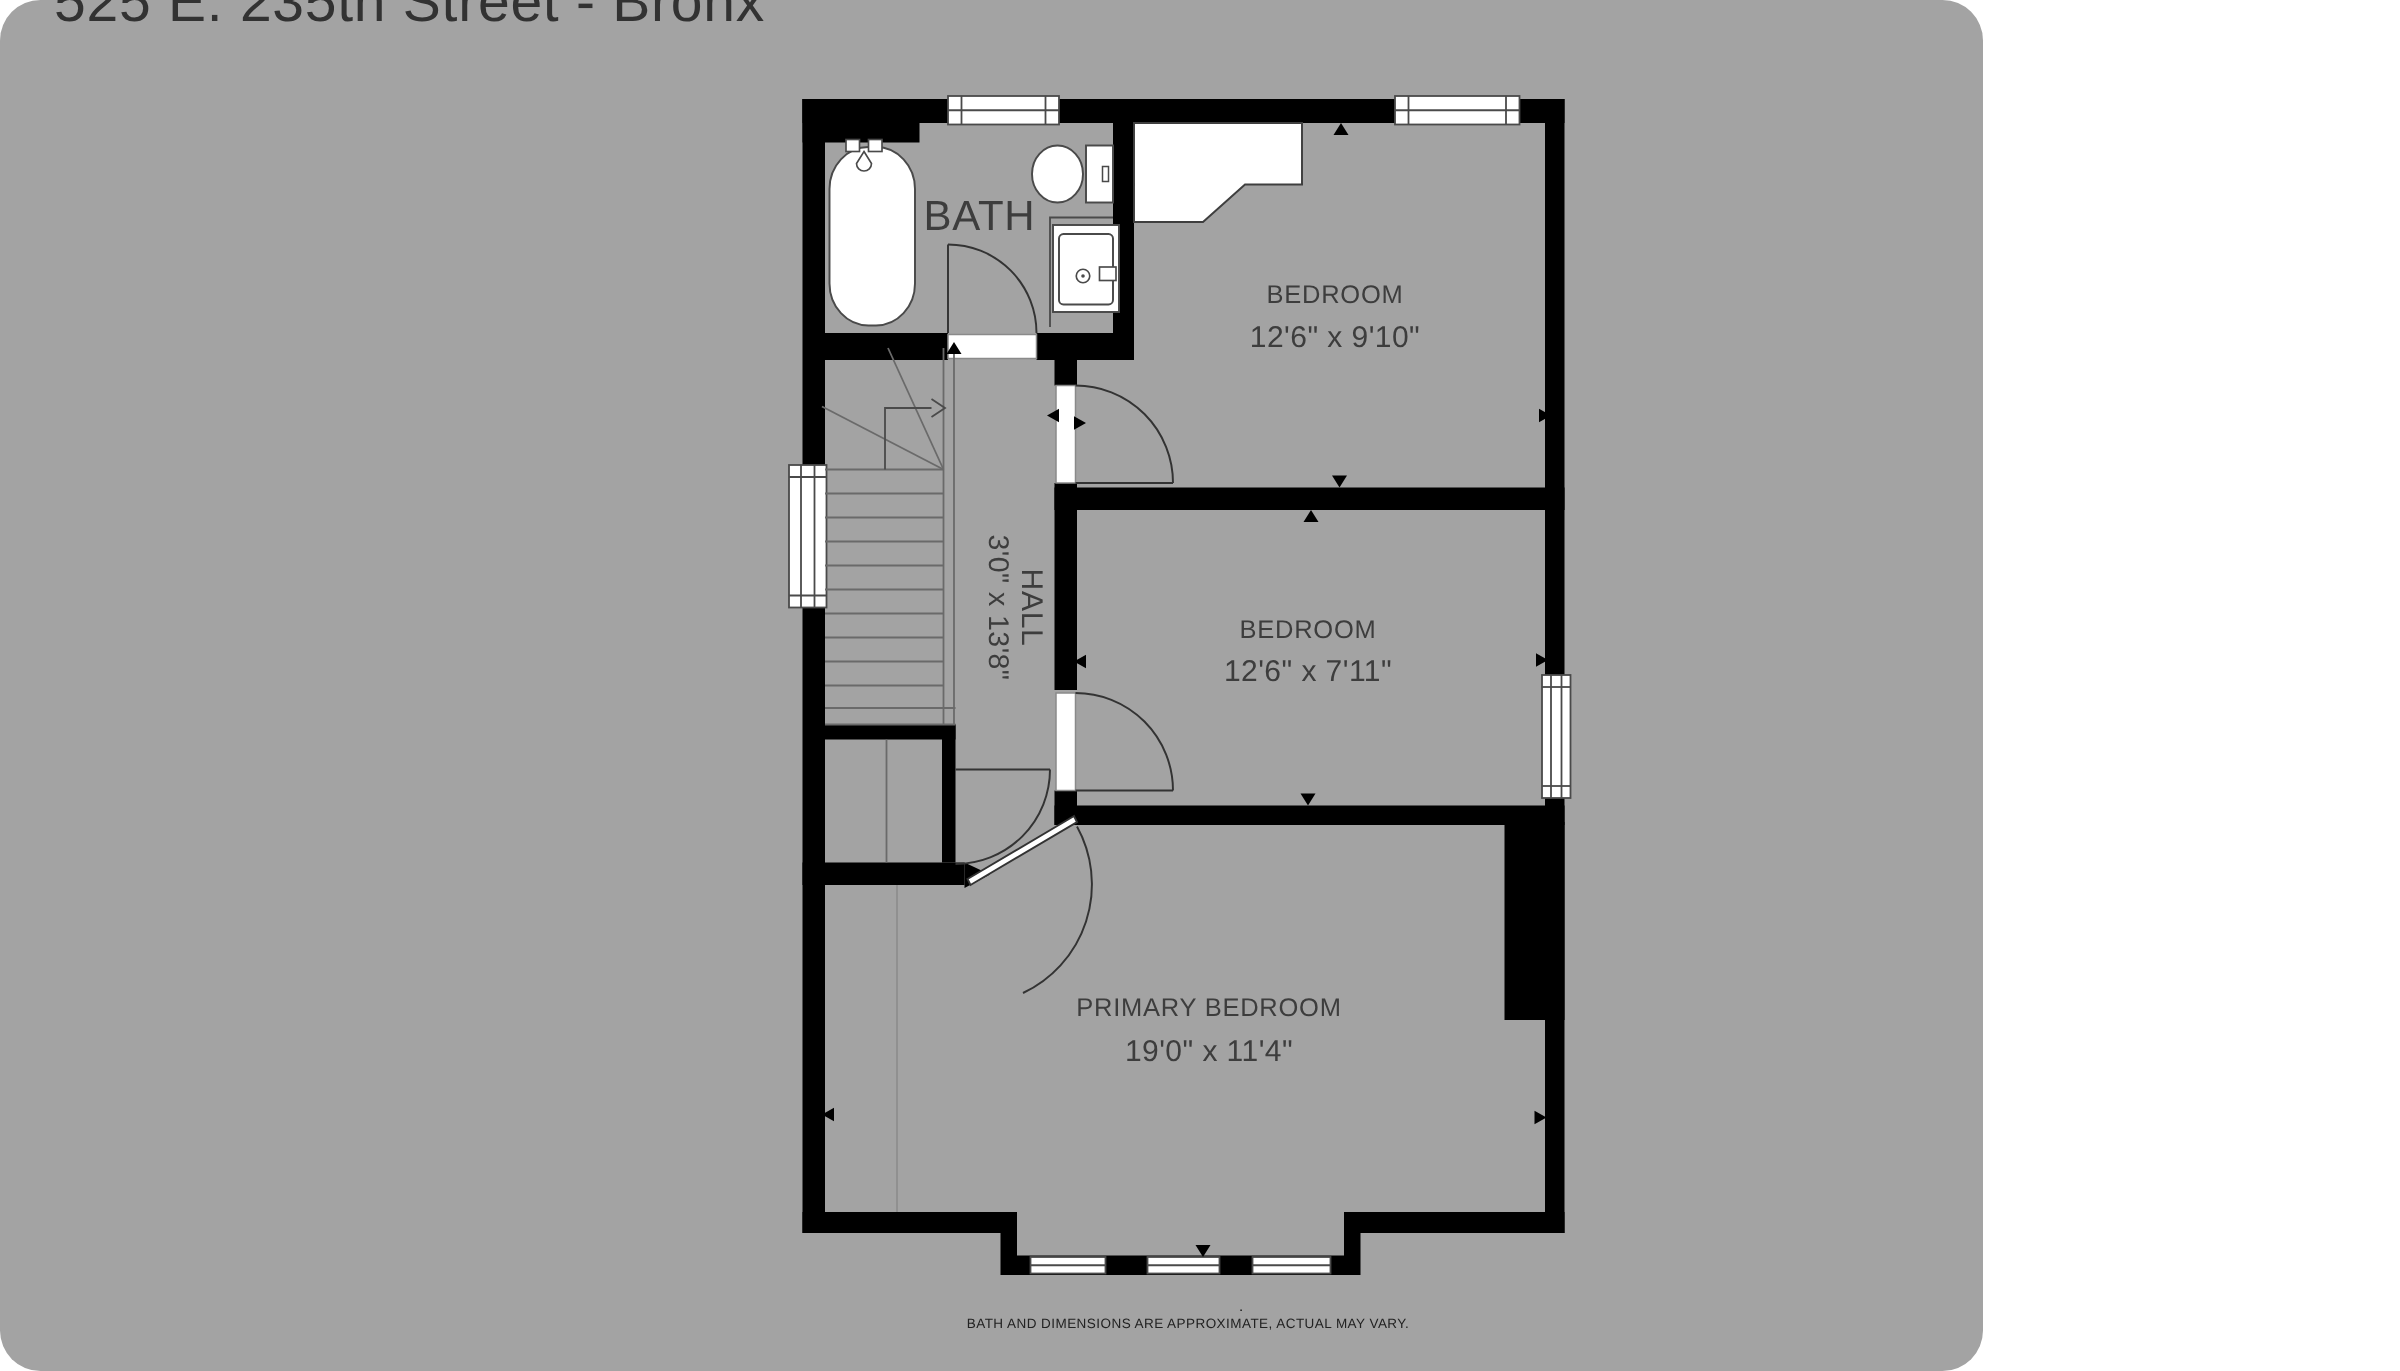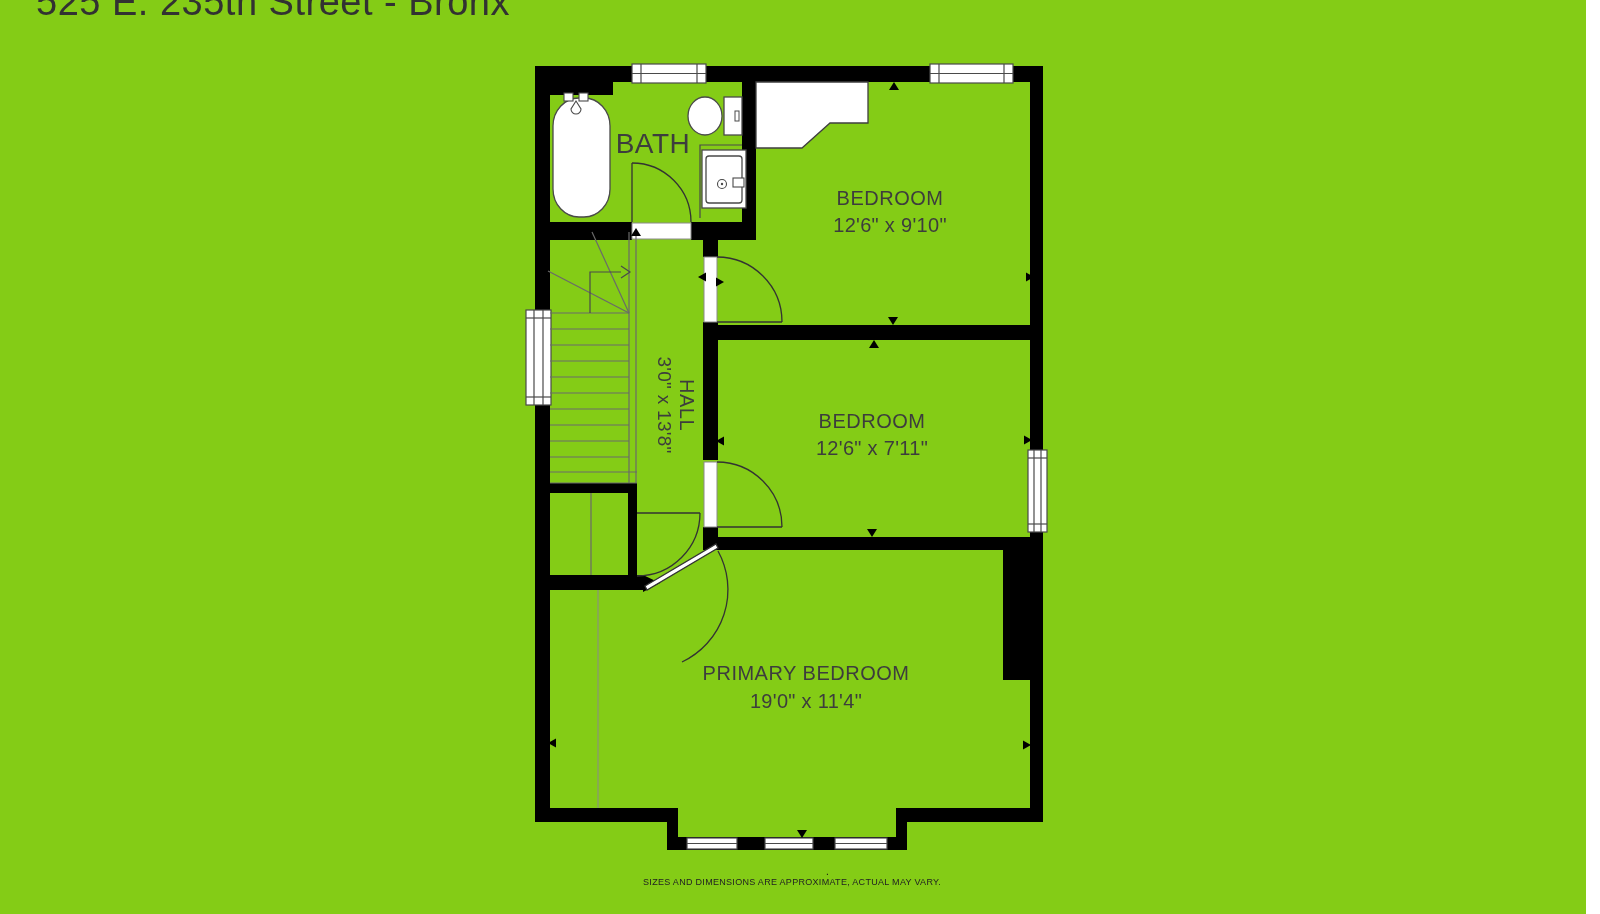--- a/index.html
+++ b/index.html
@@ -1,22 +1,22 @@
 <!DOCTYPE html>
 <html><head>
 <meta charset="utf-8">
 <style>
   html,body{margin:0;padding:0;background:#fff;}
-  .canvas{position:relative;width:1586px;height:914px;background:#84cc16;
-          font-family:"Liberation Sans", sans-serif;overflow:hidden;}
+  .canvas{position:relative;width:1322px;height:914px;background:#a3a3a3;
+          font-family:"Liberation Sans", sans-serif;overflow:hidden;border-radius:27px;}
   .plan-svg{position:absolute;left:0;top:0;width:1600px;height:914px;}
   .title-clip{position:absolute;top:0;left:36px;height:16px;width:700px;overflow:hidden;}
   .title-text{display:block;font-size:38px;line-height:38px;margin-top:-17px;
               color:#323232;letter-spacing:.5px;white-space:nowrap;}
-  .room-label{position:absolute;color:#3d3d3d;font-size:20px;letter-spacing:.5px;
+  .room-label{position:absolute;color:#3d3d3d;font-size:17px;letter-spacing:.5px;
               white-space:nowrap;transform:translateX(-50%);}
   .room-dims{position:absolute;color:#3d3d3d;font-size:20px;letter-spacing:.3px;
              white-space:nowrap;transform:translateX(-50%);}
   .bath-label{font-size:28px;}
   .hall-block{position:absolute;left:562px;top:379px;width:220px;height:52px;
               transform:rotate(90deg);text-align:center;color:#3d3d3d;}
   .hall-line1{font-size:20px;letter-spacing:.5px;}
   .hall-line2{font-size:19px;letter-spacing:.3px;}
   .disclaimer{position:absolute;left:792px;top:877px;transform:translateX(-50%);
               font-size:9px;color:#222;letter-spacing:.3px;white-space:nowrap;}
@@ -229,15 +229,15 @@
   <div class="hall-block">
     <div class="hall-line1">HALL</div>
     <div class="hall-line2">3'0" x 13'8"</div>
   </div>
 
   <div class="room-label" style="left:806px;top:662px;">PRIMARY BEDROOM</div>
   <div class="room-dims" style="left:806px;top:690px;">19'0" x 11'4"</div>
 
   <div class="stray-dot">.</div>
 
-  <div class="disclaimer">SIZES AND DIMENSIONS ARE APPROXIMATE, ACTUAL MAY VARY.</div>
+  <div class="disclaimer">BATH AND DIMENSIONS ARE APPROXIMATE, ACTUAL MAY VARY.</div>
 
 </div>
 
 </body></html>

